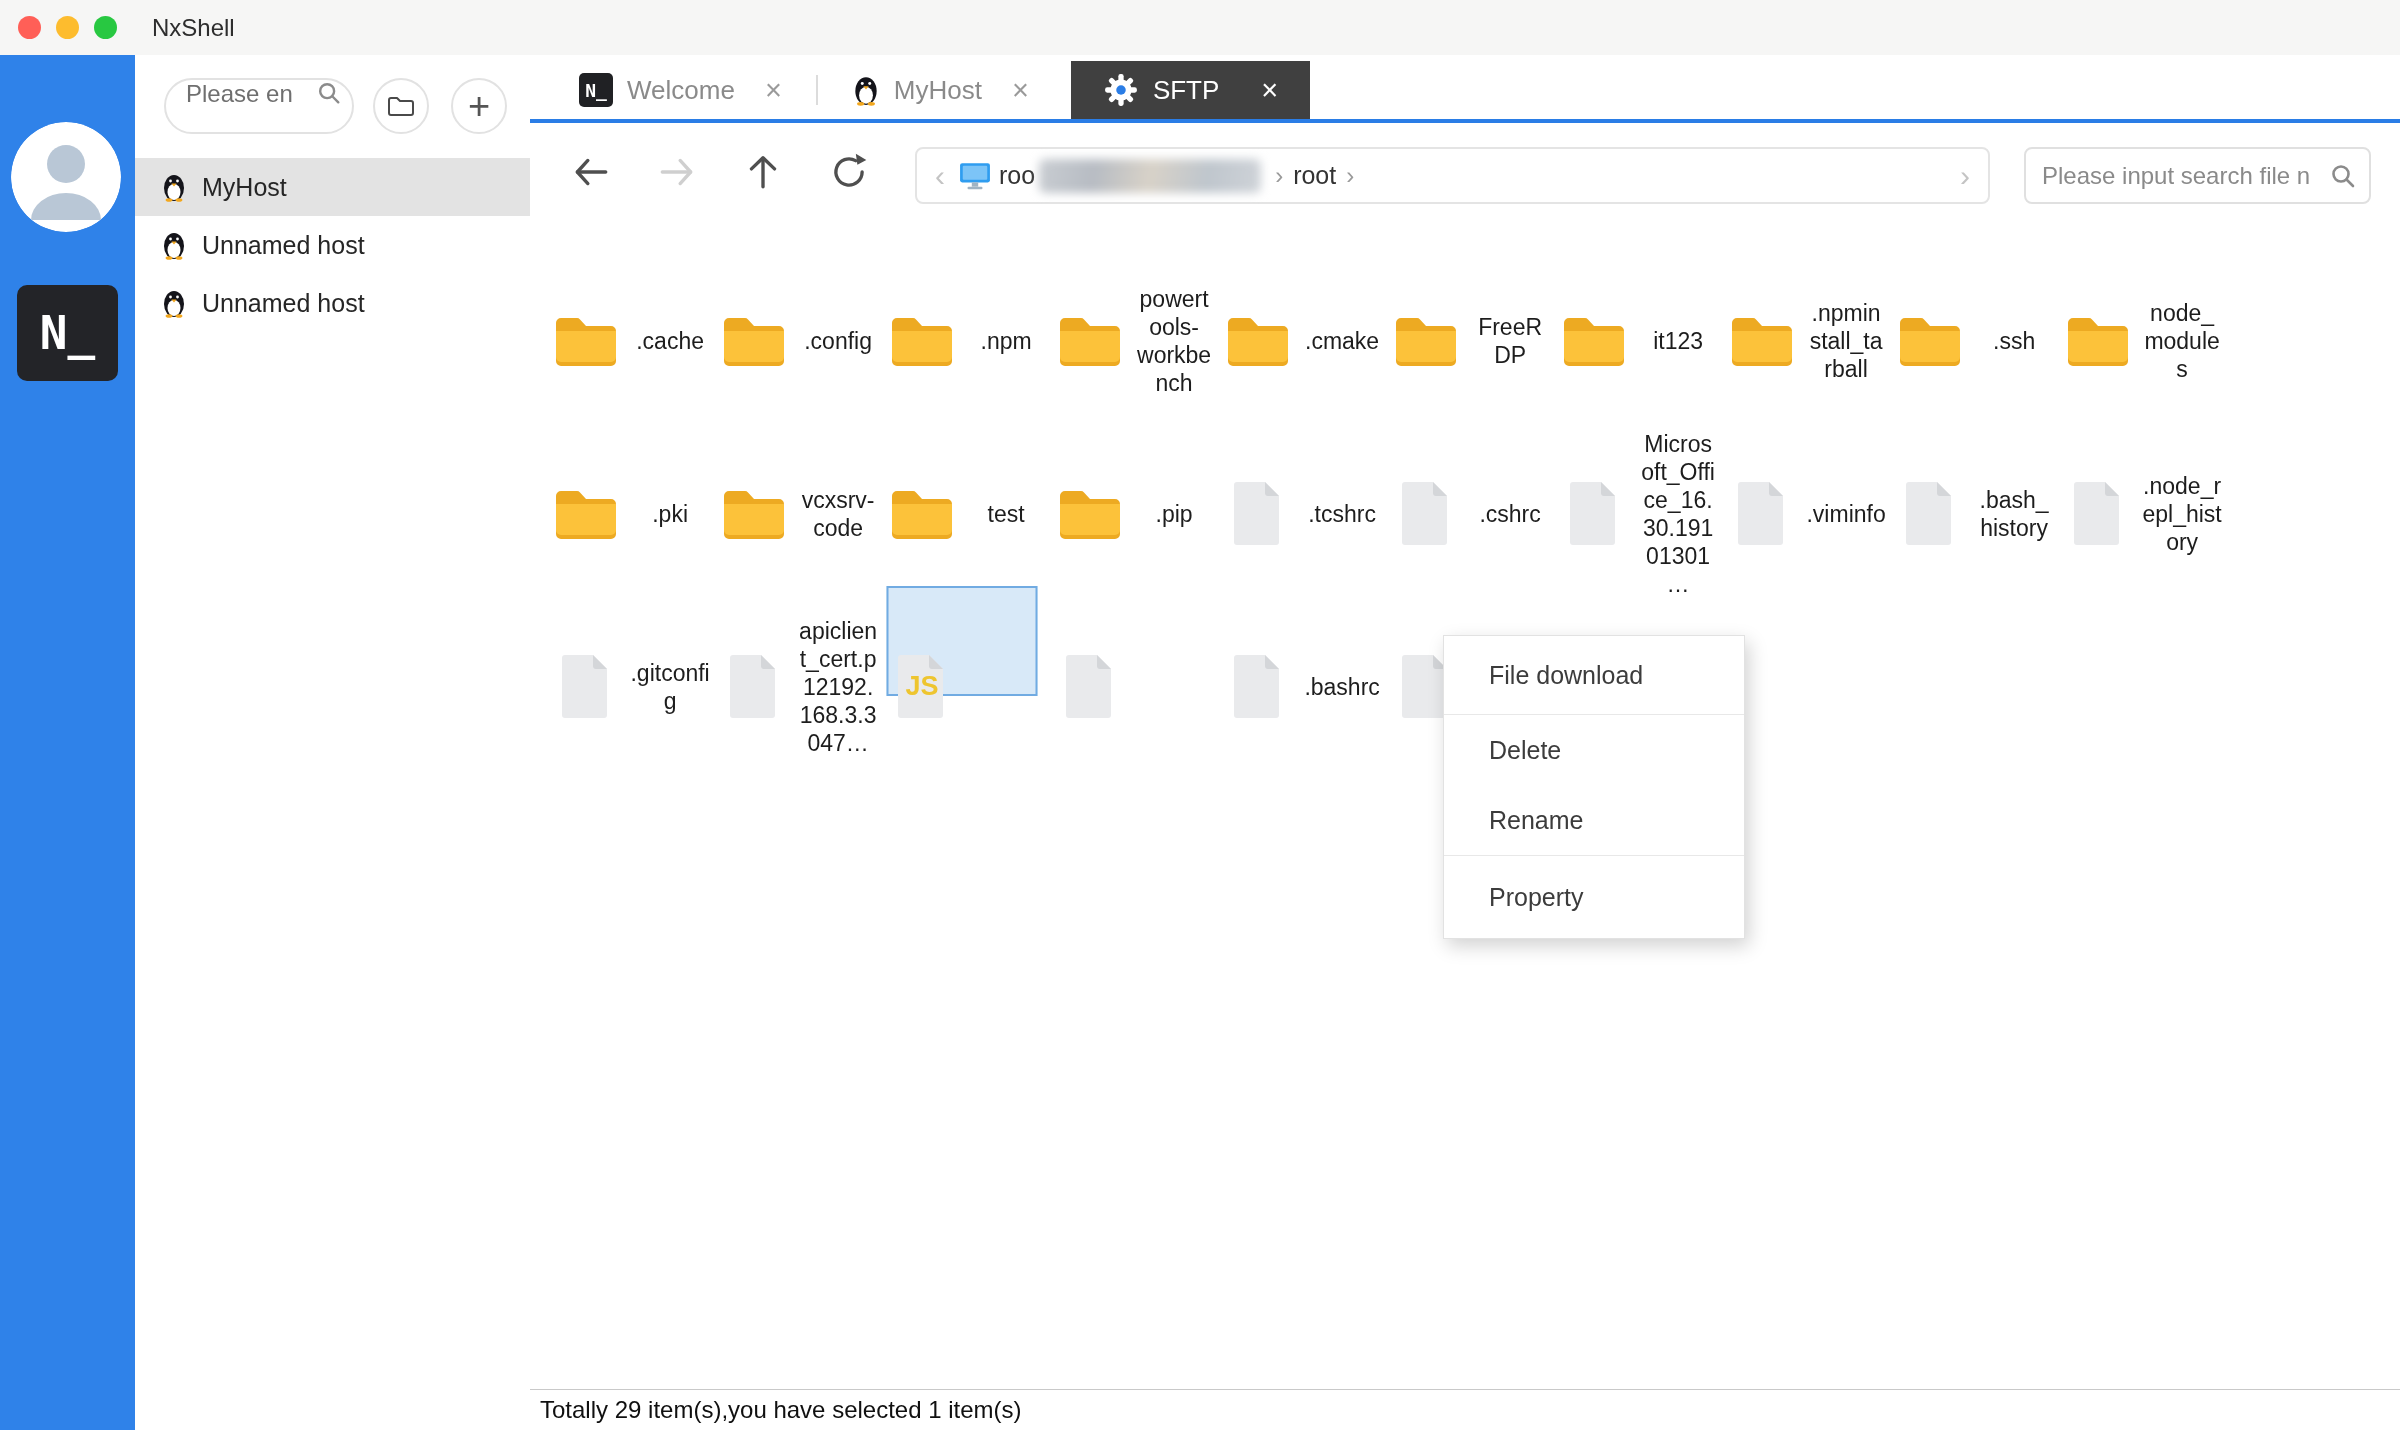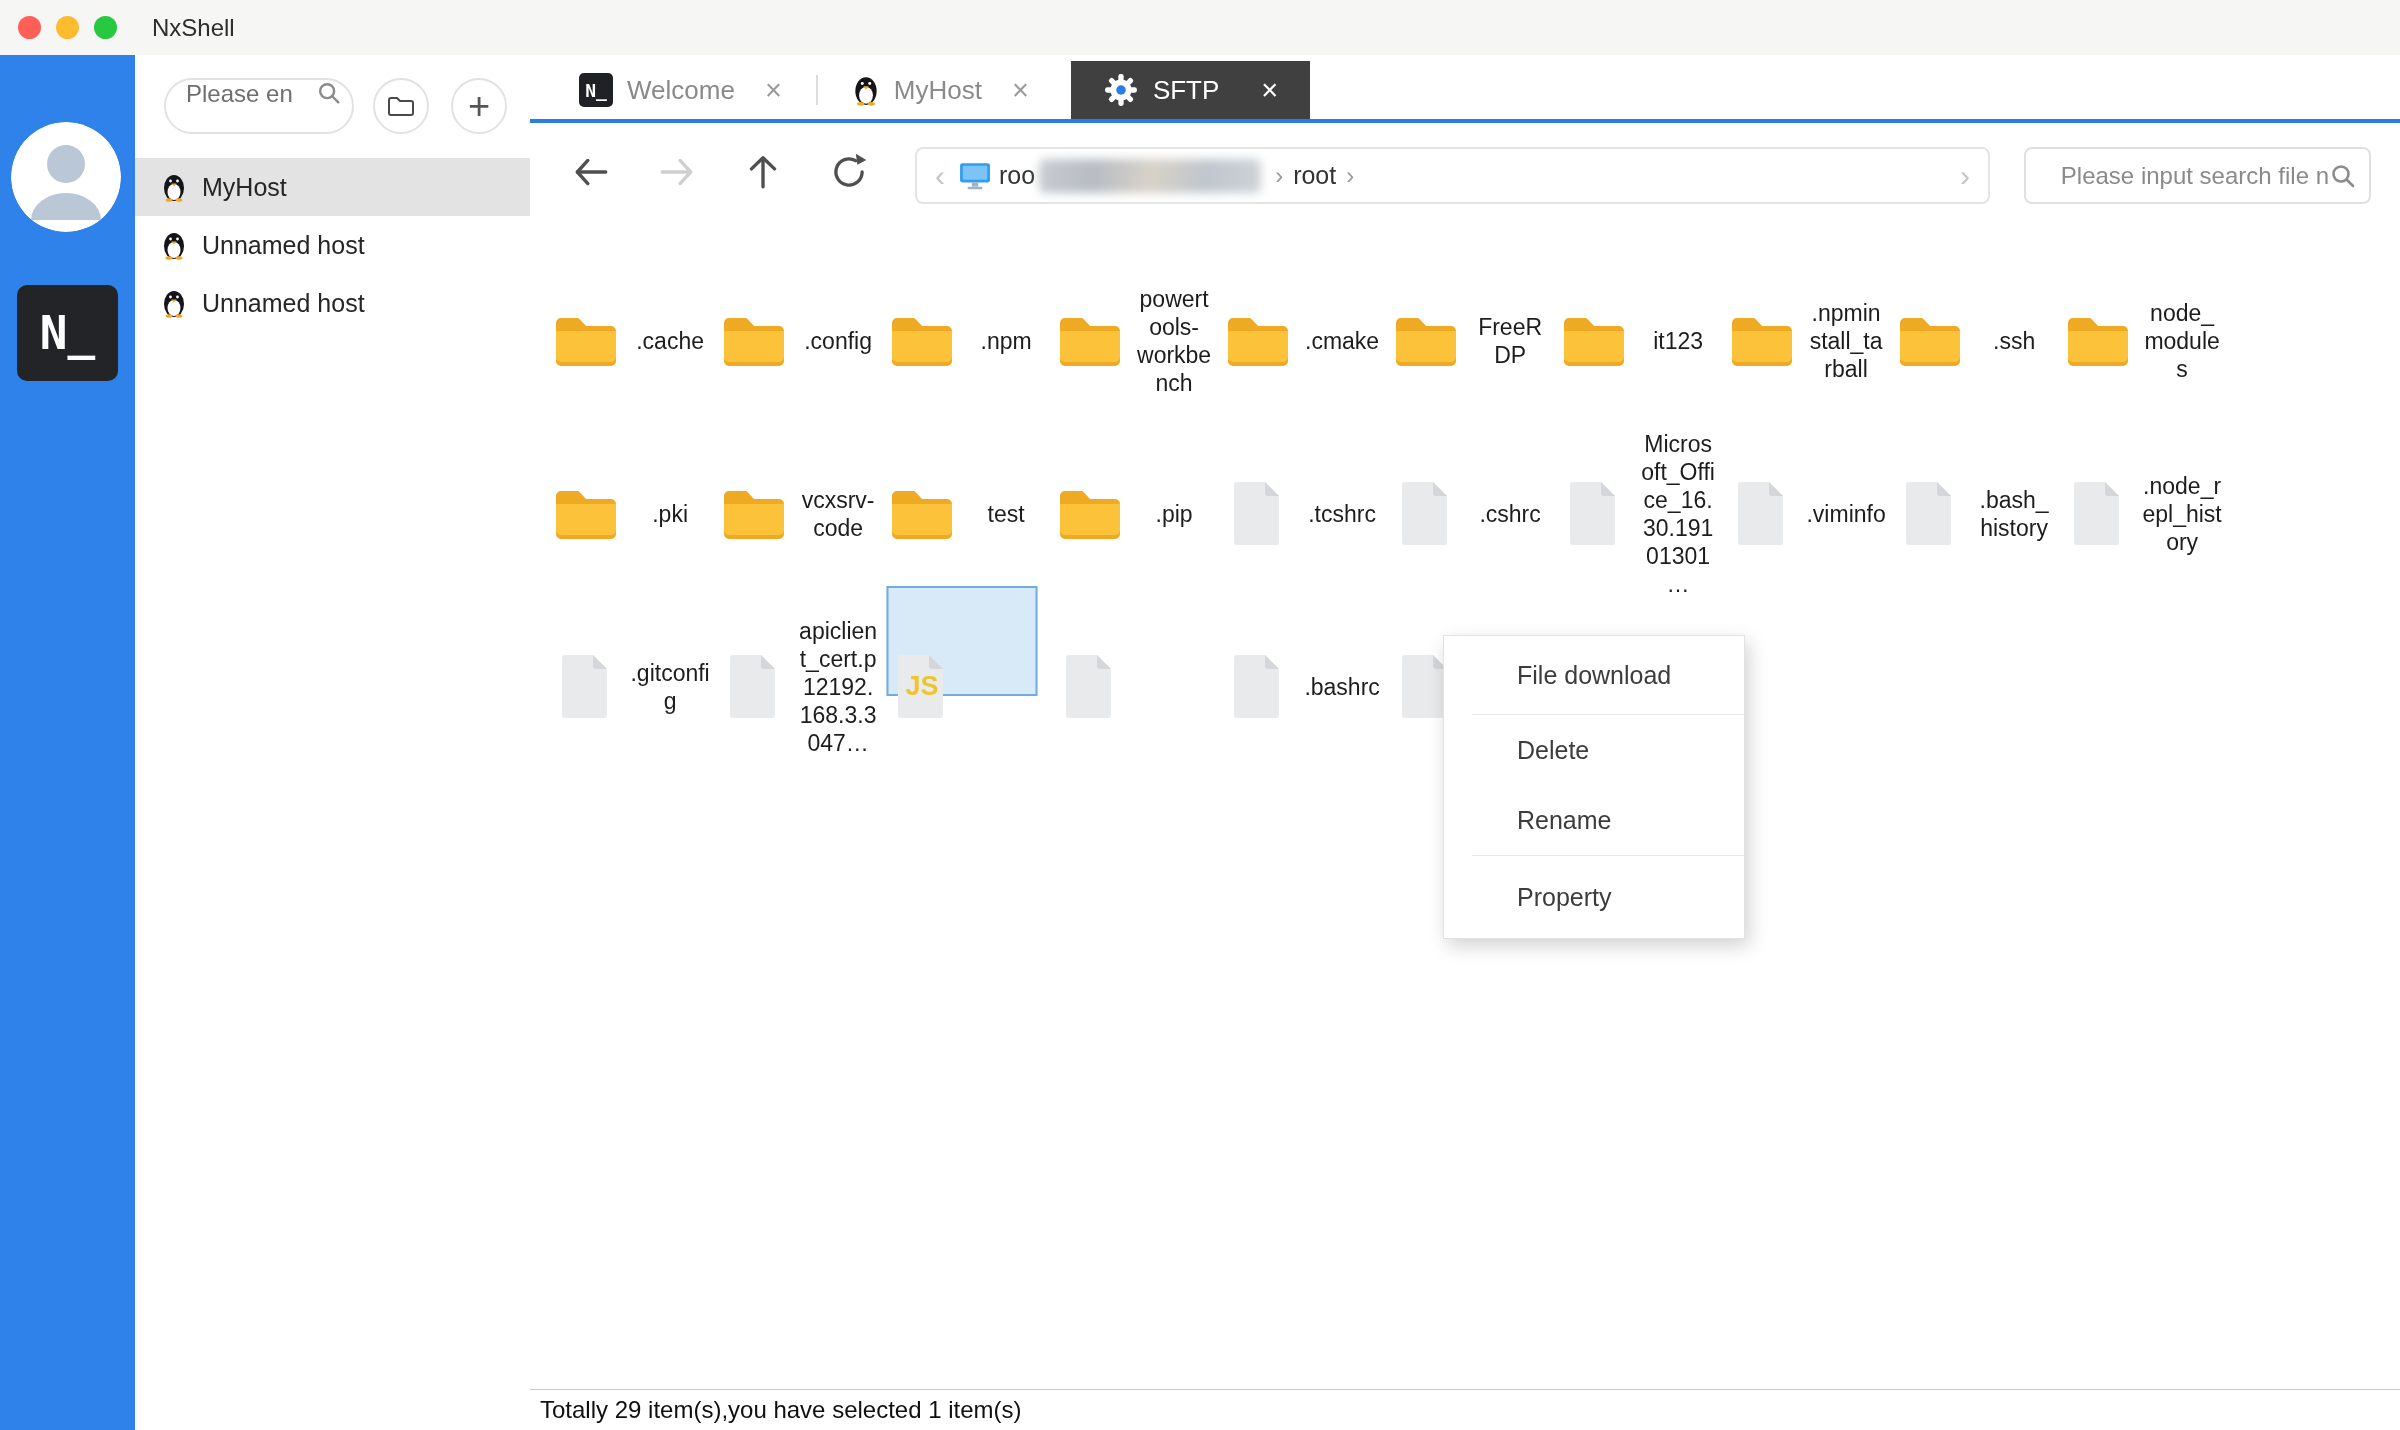--- a/index.html
+++ b/index.html
@@ -52,35 +52,35 @@
   .breadcrumb { position:absolute; left:385px; top:92px; width:1075px; height:57px; border:2px solid #e4e4e4; border-radius:8px;
                 display:flex; align-items:center; padding:0 12px; font-size:25px; color:#333; background:#fff; }
   .bc-chevron { color:#c4c4c4; font-size:30px; padding:0 6px; }
   .bc-text { color:#333; }
   .bc-blur { width:222px; height:34px; border-radius:6px; margin:0 4px; flex:0 0 auto;
              background:linear-gradient(100deg,#c9cdd2 0%,#b7bcc3 25%,#d8d2c8 50%,#bfc6cd 75%,#cfd3d8 100%); filter:blur(5px); }
   .bc-sep { color:#9a9a9a; font-size:24px; margin:0 10px; }
   .bc-spacer { flex:1; }
 
   .file-search { position:absolute; left:1494px; top:92px; width:347px; height:57px; border:2px solid #e0e0e0; border-radius:8px;
-                 display:flex; align-items:center; padding:0 12px 0 16px; background:#fff;text-align:right; }
+                 display:flex; align-items:center; padding:0 12px 0 16px; background:#fff; }
   .file-search span.ph { flex:1; font-size:24px; color:#8a8a8a; white-space:nowrap; overflow:hidden; }
 
   
   .filegrid { position:absolute; left:12px; top:198px; display:grid; grid-template-columns:repeat(10,168px); grid-auto-rows:173px; }
   .fcell { position:relative; width:168px; display:flex; align-items:center; }
   .icon-box { position:relative; height:64px; width:100%; display:flex; align-items:center; justify-content:center; z-index:2; }
   .fname { position:relative; z-index:2; margin-top:2px; width:152px; text-align:center; font-size:23px; line-height:28px; color:#1d1d1d; overflow-wrap:anywhere; }
   .sel-ring { position:absolute; left:50%; top:-13px; transform:translateX(-50%); width:151px; height:110px;
               background:#d8e9f8; border:2px solid #71abe2; z-index:1; }
   .badge { position:absolute; left:50%; top:32px; transform:translate(-50%,-50%); font-size:27px; font-weight:bold; color:#eec52f; z-index:3; }
 
   
   .ctx-menu { position:absolute; left:913px; top:580px; width:302px; background:#fff; border:1px solid #e2e2e2;
-              box-shadow:4px 7px 18px rgba(0,0,0,.18); z-index:50;padding-left:28px; }
+              box-shadow:4px 7px 18px rgba(0,0,0,.18); z-index:50; }
   .ctx-item { display:flex; align-items:center; padding-left:45px; font-size:25px; color:#3c3c3c; }
   .h78{height:78px}.h70{height:70px}.h82{height:82px}
   .ctx-sep { height:1px; background:#e8e8e8; }
 
   
   .statusbar { position:absolute; left:0; bottom:0; width:1870px; height:41px; border-top:1px solid #c9c9c9;
                display:flex; align-items:center; background:#fff; }
   .statusbar span { margin-left:10px; font-size:24px; color:#101010; }
 </style>
 </head>

